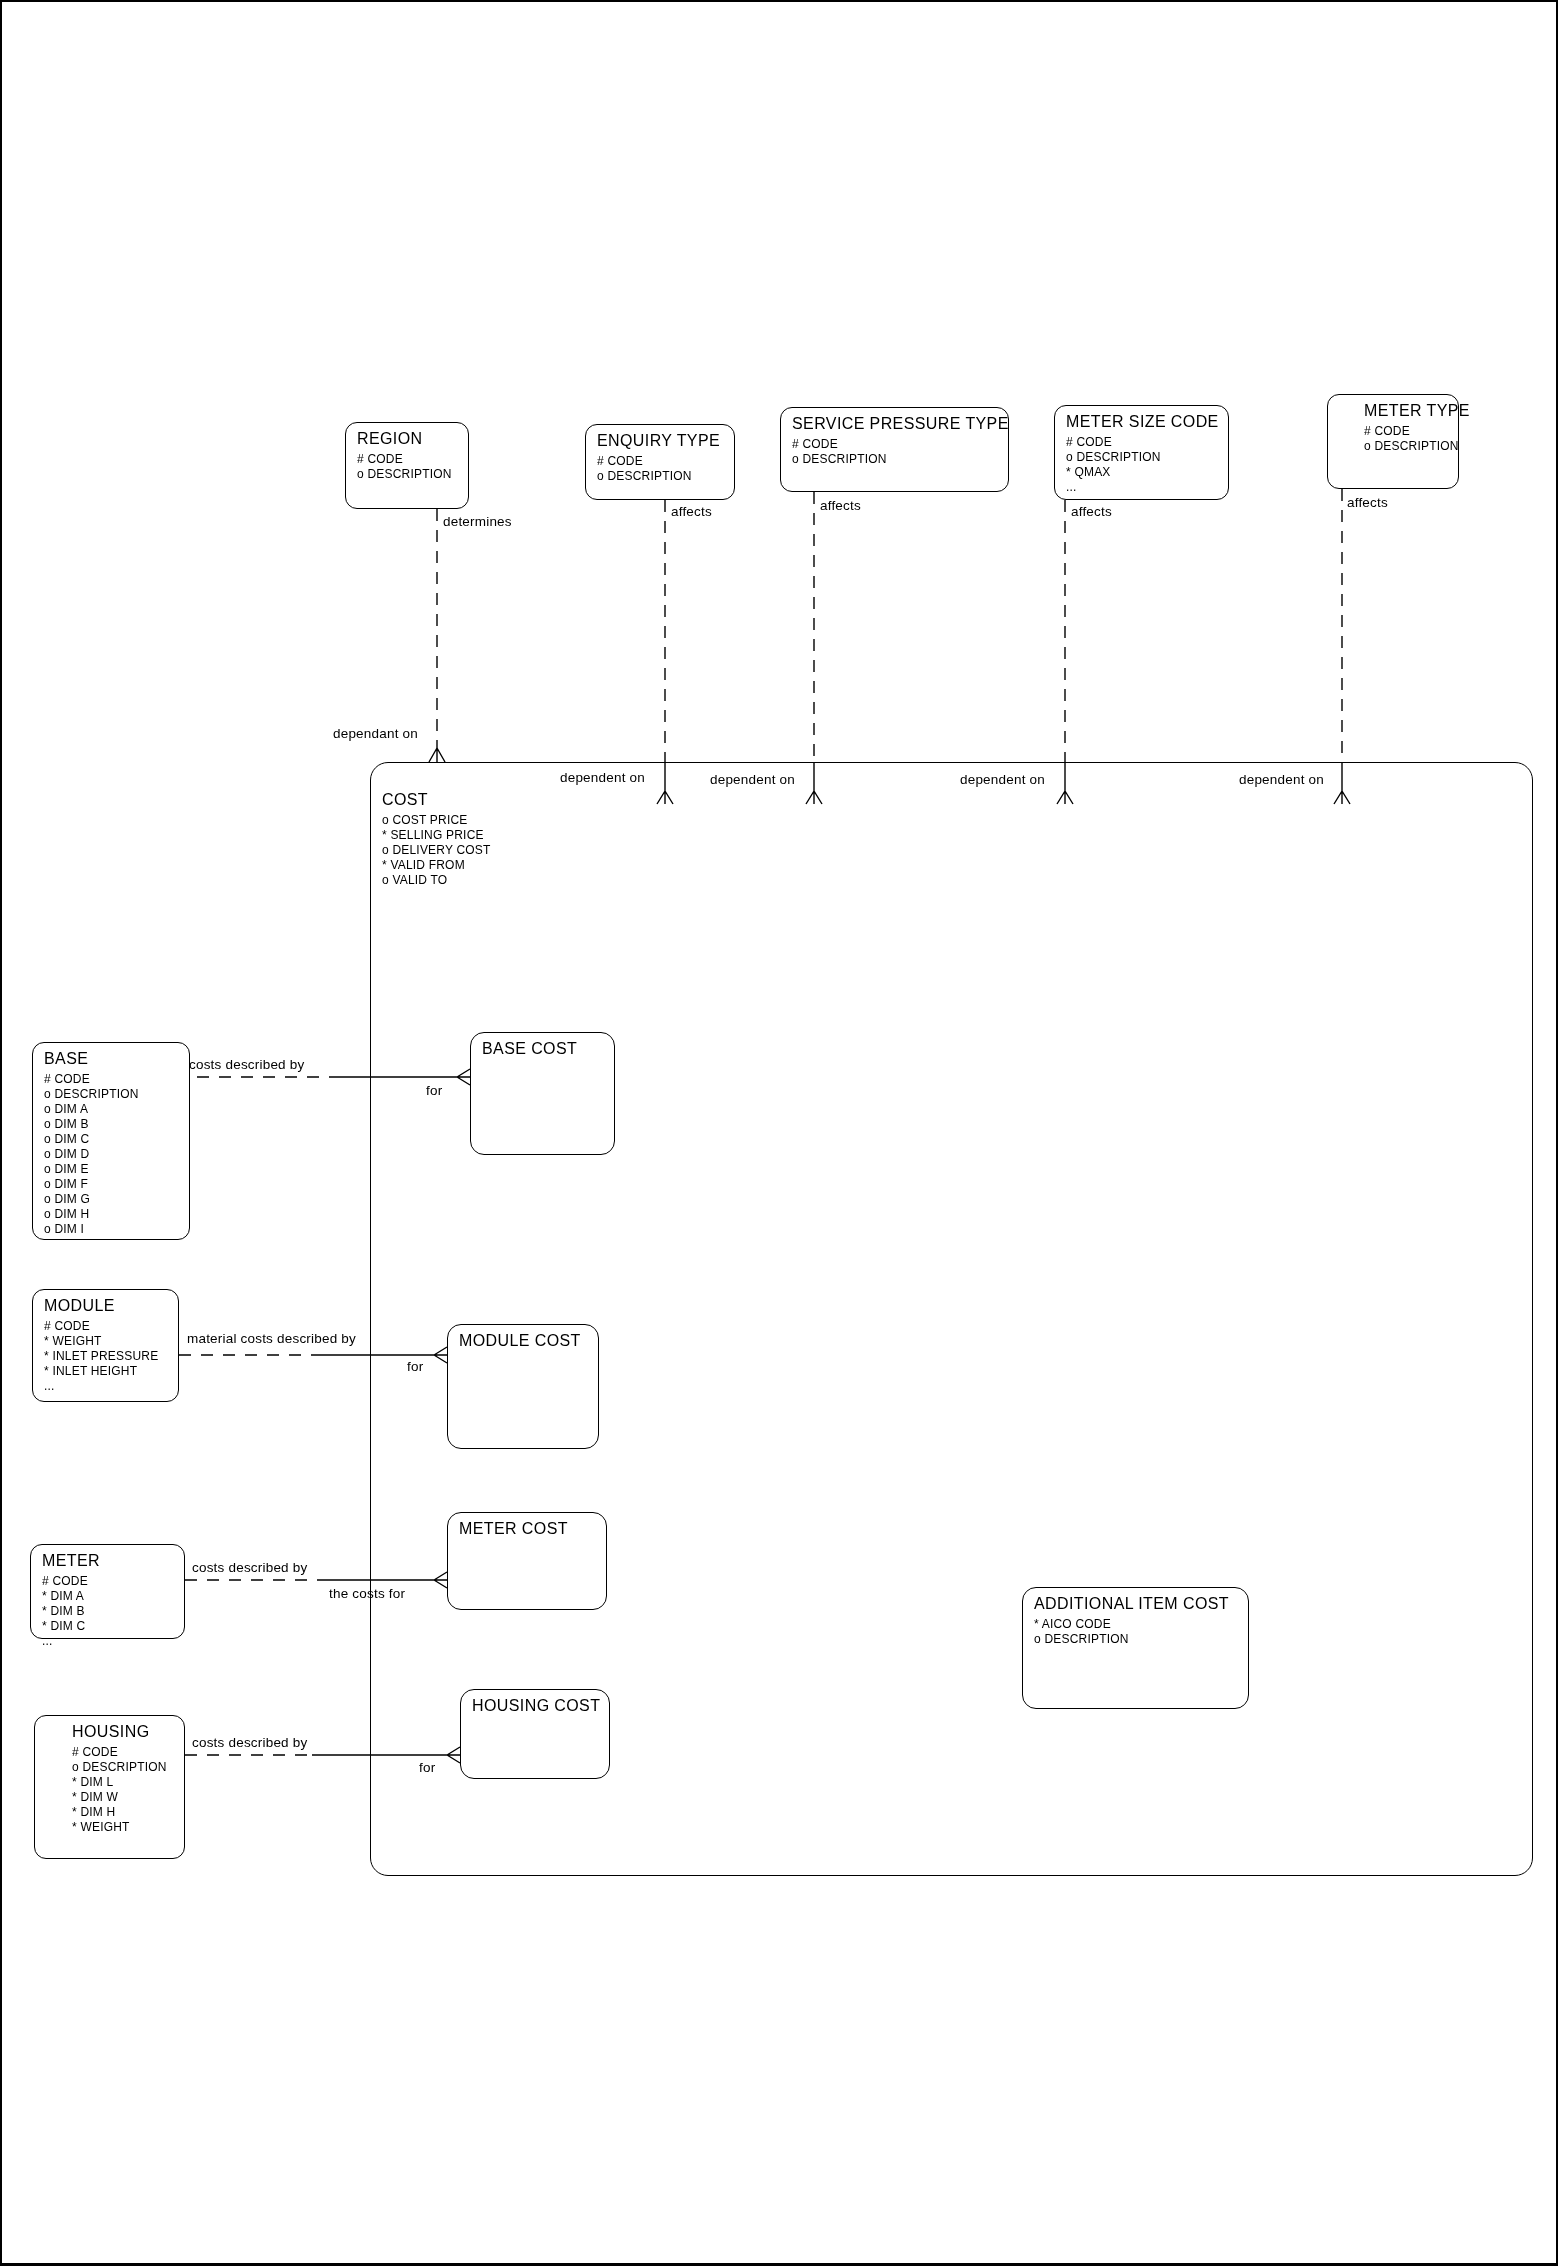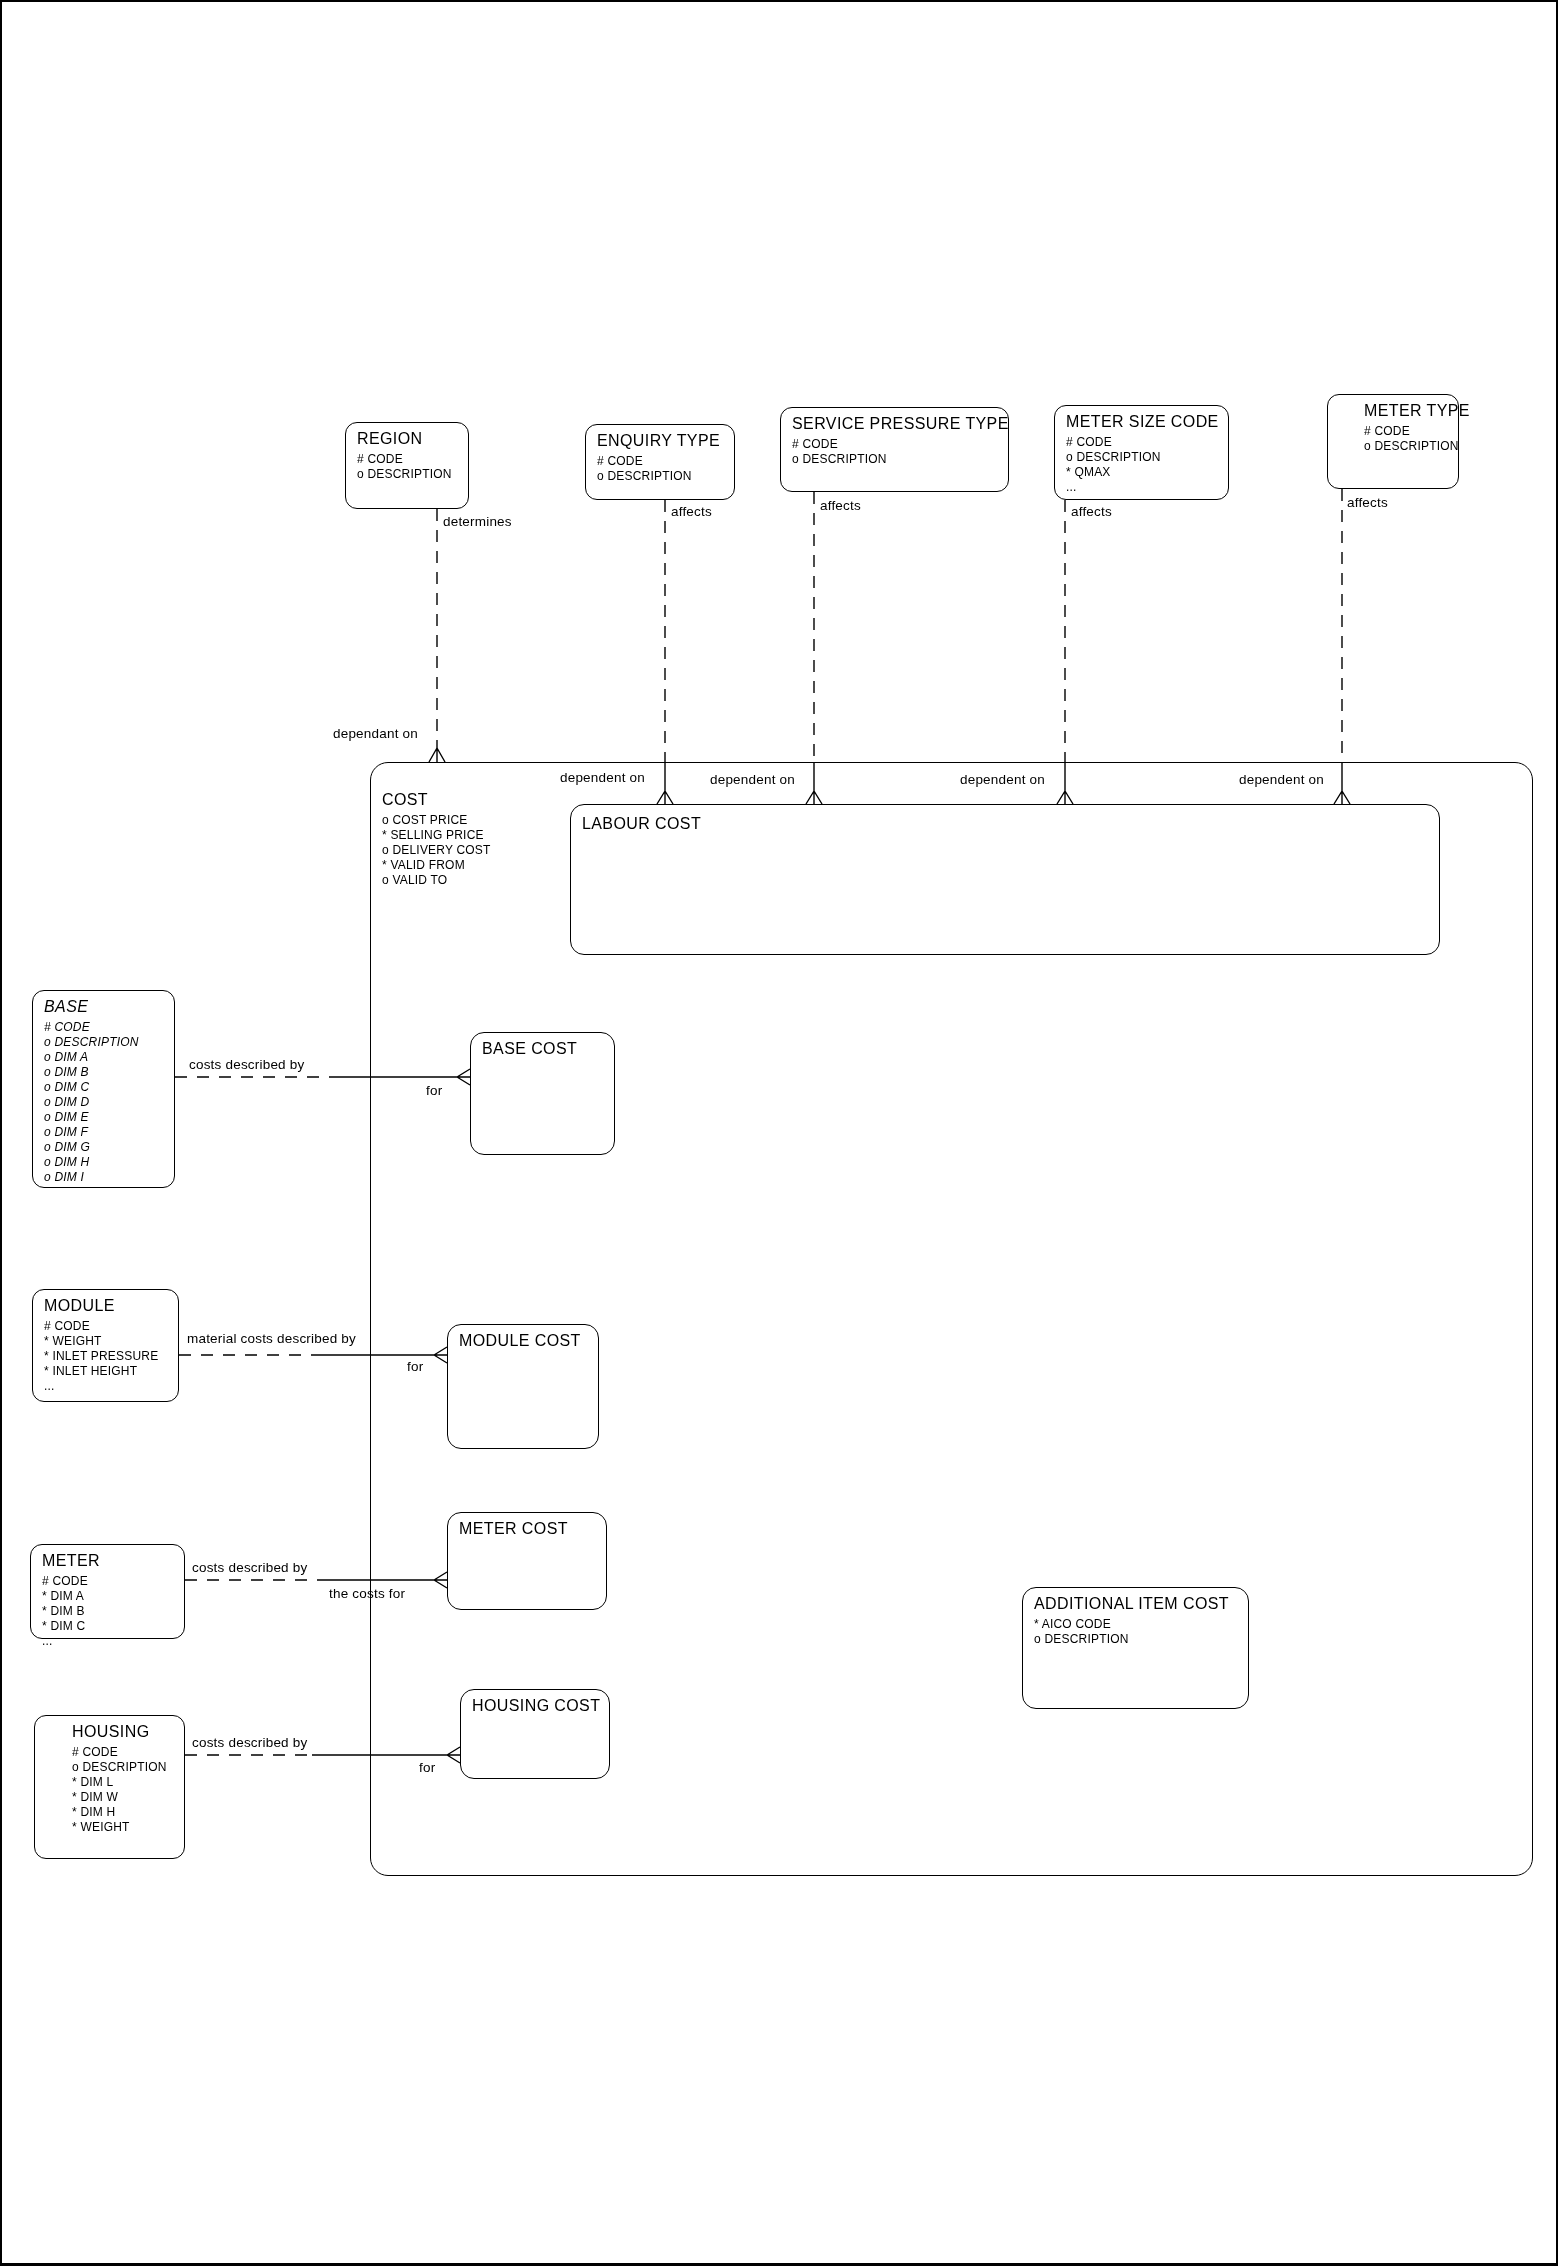--- a/index.html
+++ b/index.html
@@ -141,23 +141,20 @@
   </div>
 
   <div class="ebox" style="left:1325px; top:392px; width:132px; height:95px;padding-left:36px;">
     <div class="title">METER TYPE</div>
     <div class="attrs">
       <div class="attr"># CODE</div>
         <div class="attr">o DESCRIPTION</div>
     </div>
   </div>
 
-  <div class="ebox sub" style="left:568px; top:802px; width:870px; height:151px; padding-top:9px;">
-    <div class="title">LABOUR COST</div>
-  </div>
 
   <div class="ebox sub" style="left:468px; top:1030px; width:145px; height:123px;">
     <div class="title">BASE COST</div>
   </div>
 
   <div class="ebox sub" style="left:445px; top:1322px; width:152px; height:125px;">
     <div class="title">MODULE COST</div>
   </div>
 
   <div class="ebox sub" style="left:445px; top:1510px; width:160px; height:98px;">
@@ -169,21 +166,21 @@
   </div>
 
   <div class="ebox sub" style="left:1020px; top:1585px; width:227px; height:122px;">
     <div class="title">ADDITIONAL ITEM COST</div>
     <div class="attrs">
       <div class="attr">* AICO CODE</div>
         <div class="attr">o DESCRIPTION</div>
     </div>
   </div>
 
-  <div class="ebox" style="left:30px; top:988px; width:143px; height:198px;font-style:italic;">
+  <div class="ebox" style="left:30px; top:1040px; width:158px; height:198px;">
     <div class="title">BASE</div>
     <div class="attrs">
       <div class="attr"># CODE</div>
         <div class="attr">o DESCRIPTION</div>
         <div class="attr">o DIM A</div>
         <div class="attr">o DIM B</div>
         <div class="attr">o DIM C</div>
         <div class="attr">o DIM D</div>
         <div class="attr">o DIM E</div>
         <div class="attr">o DIM F</div>

